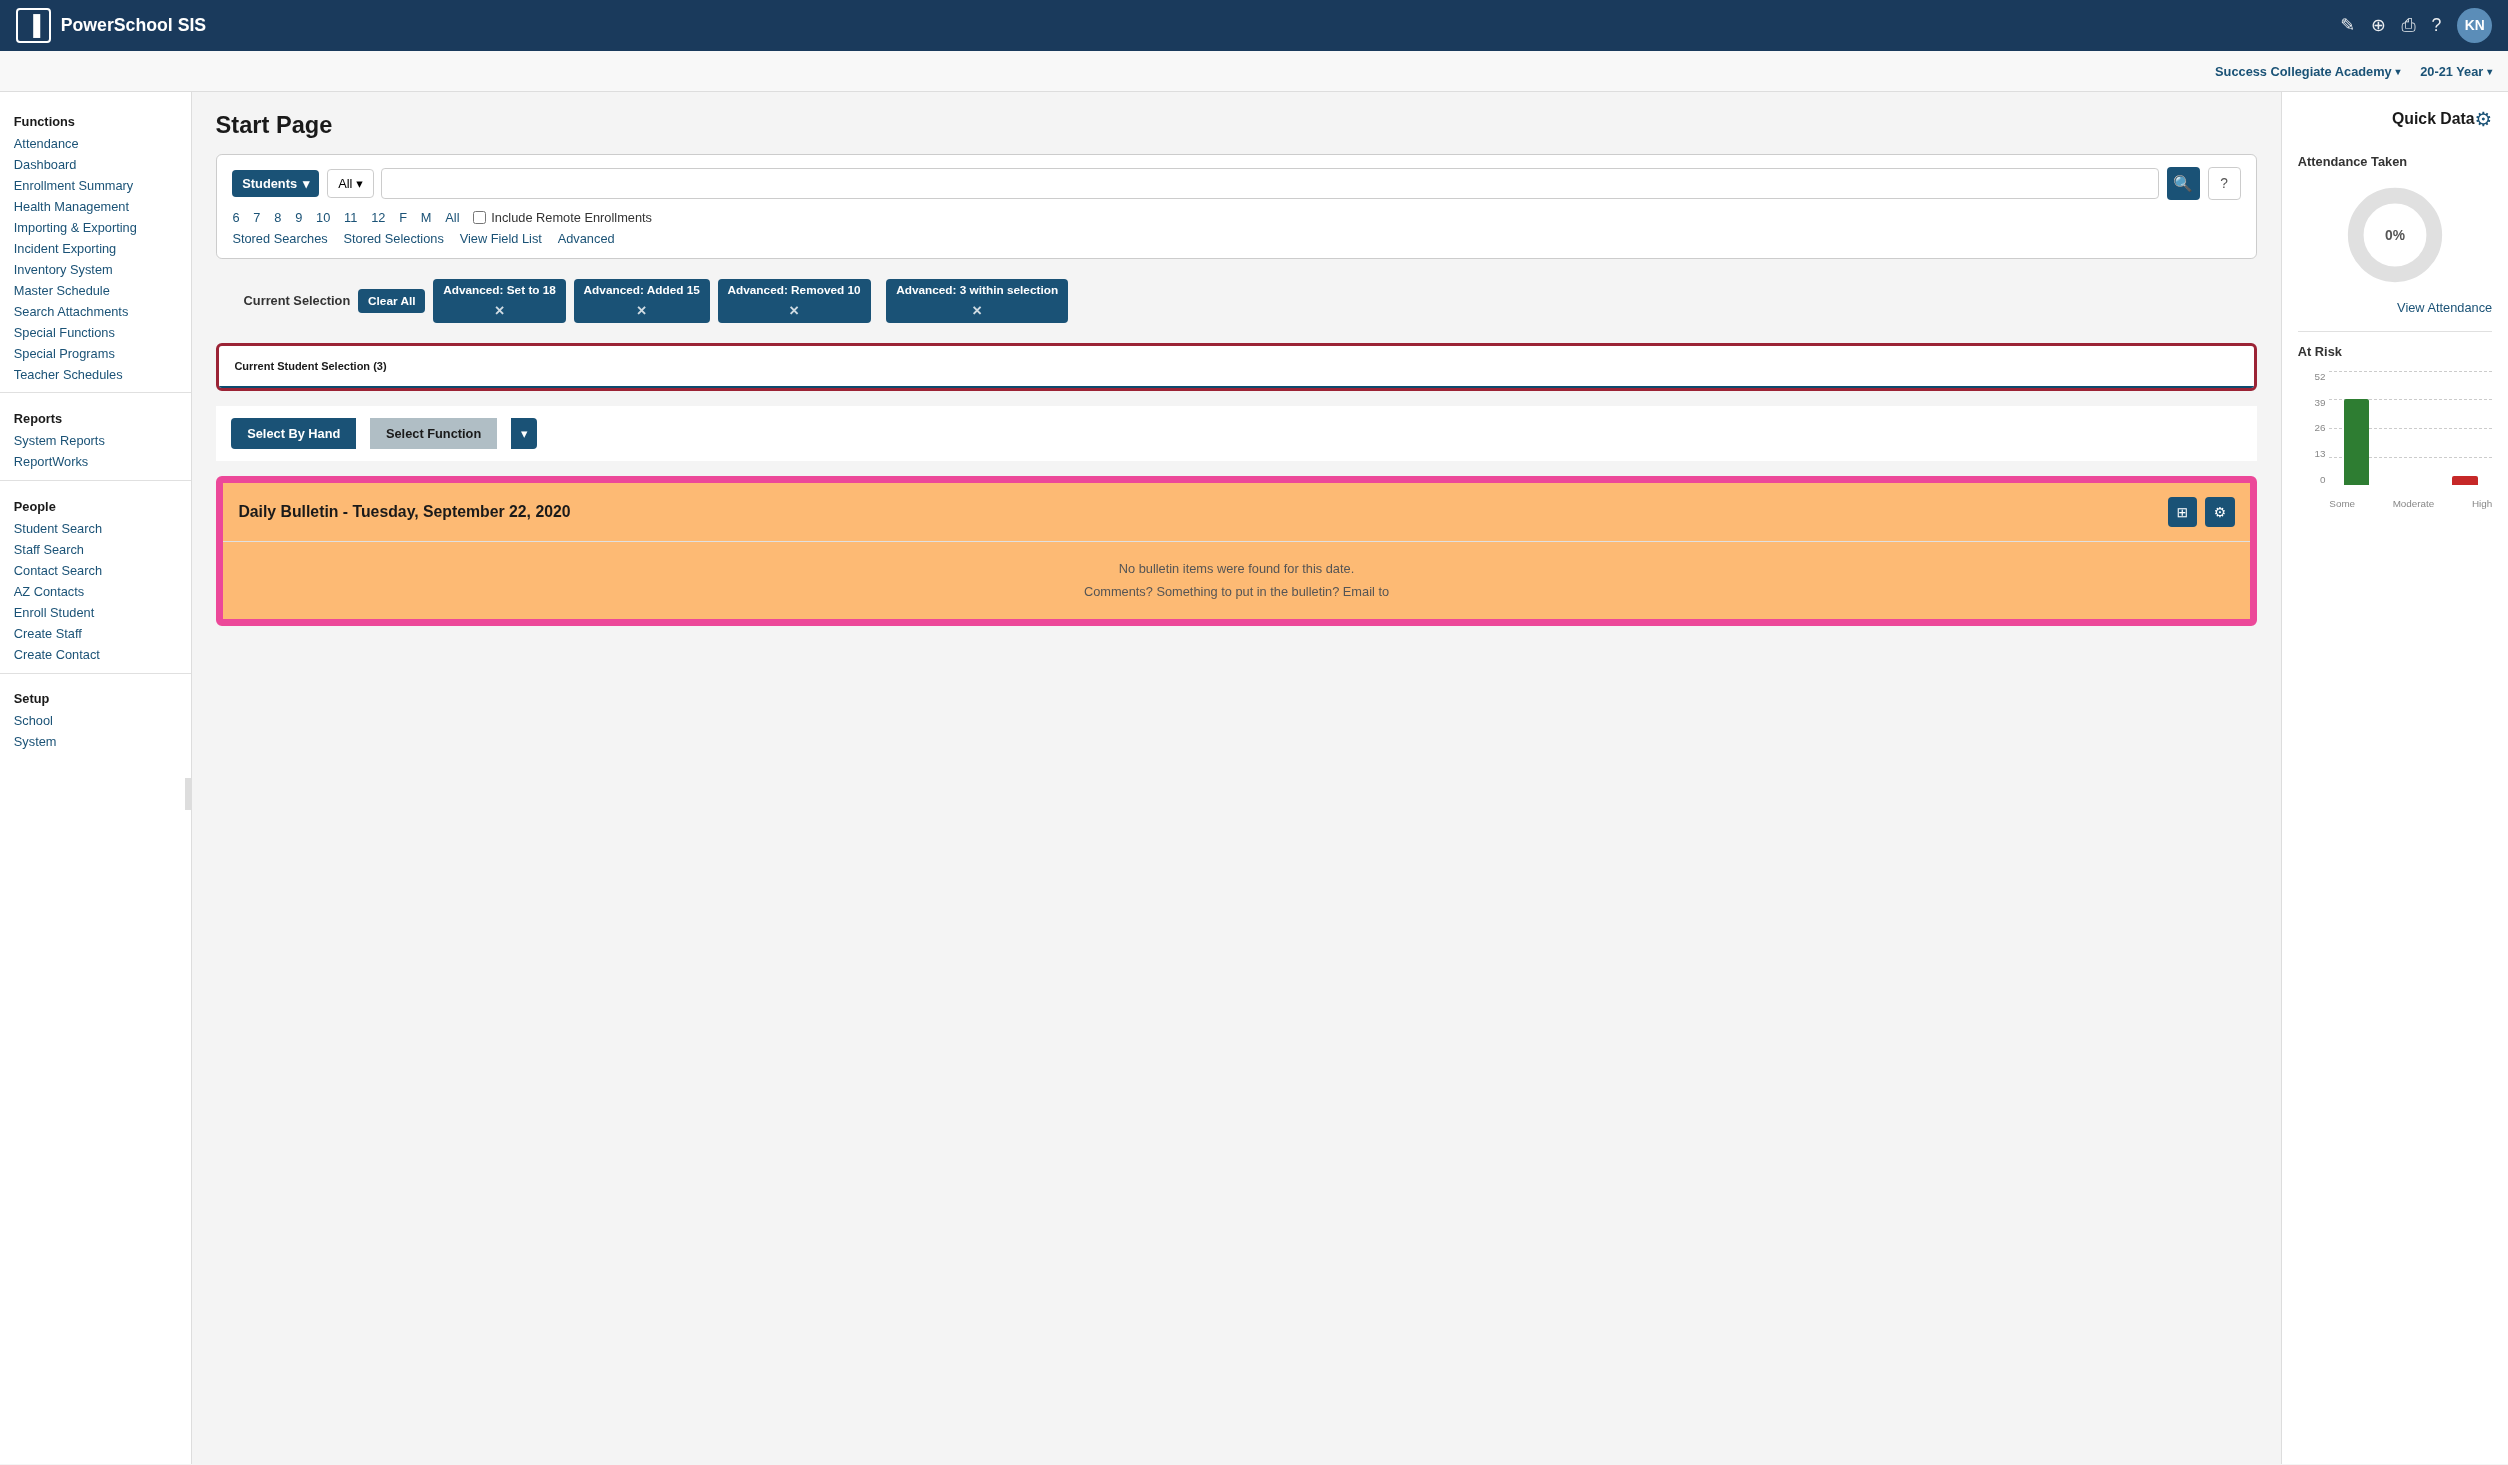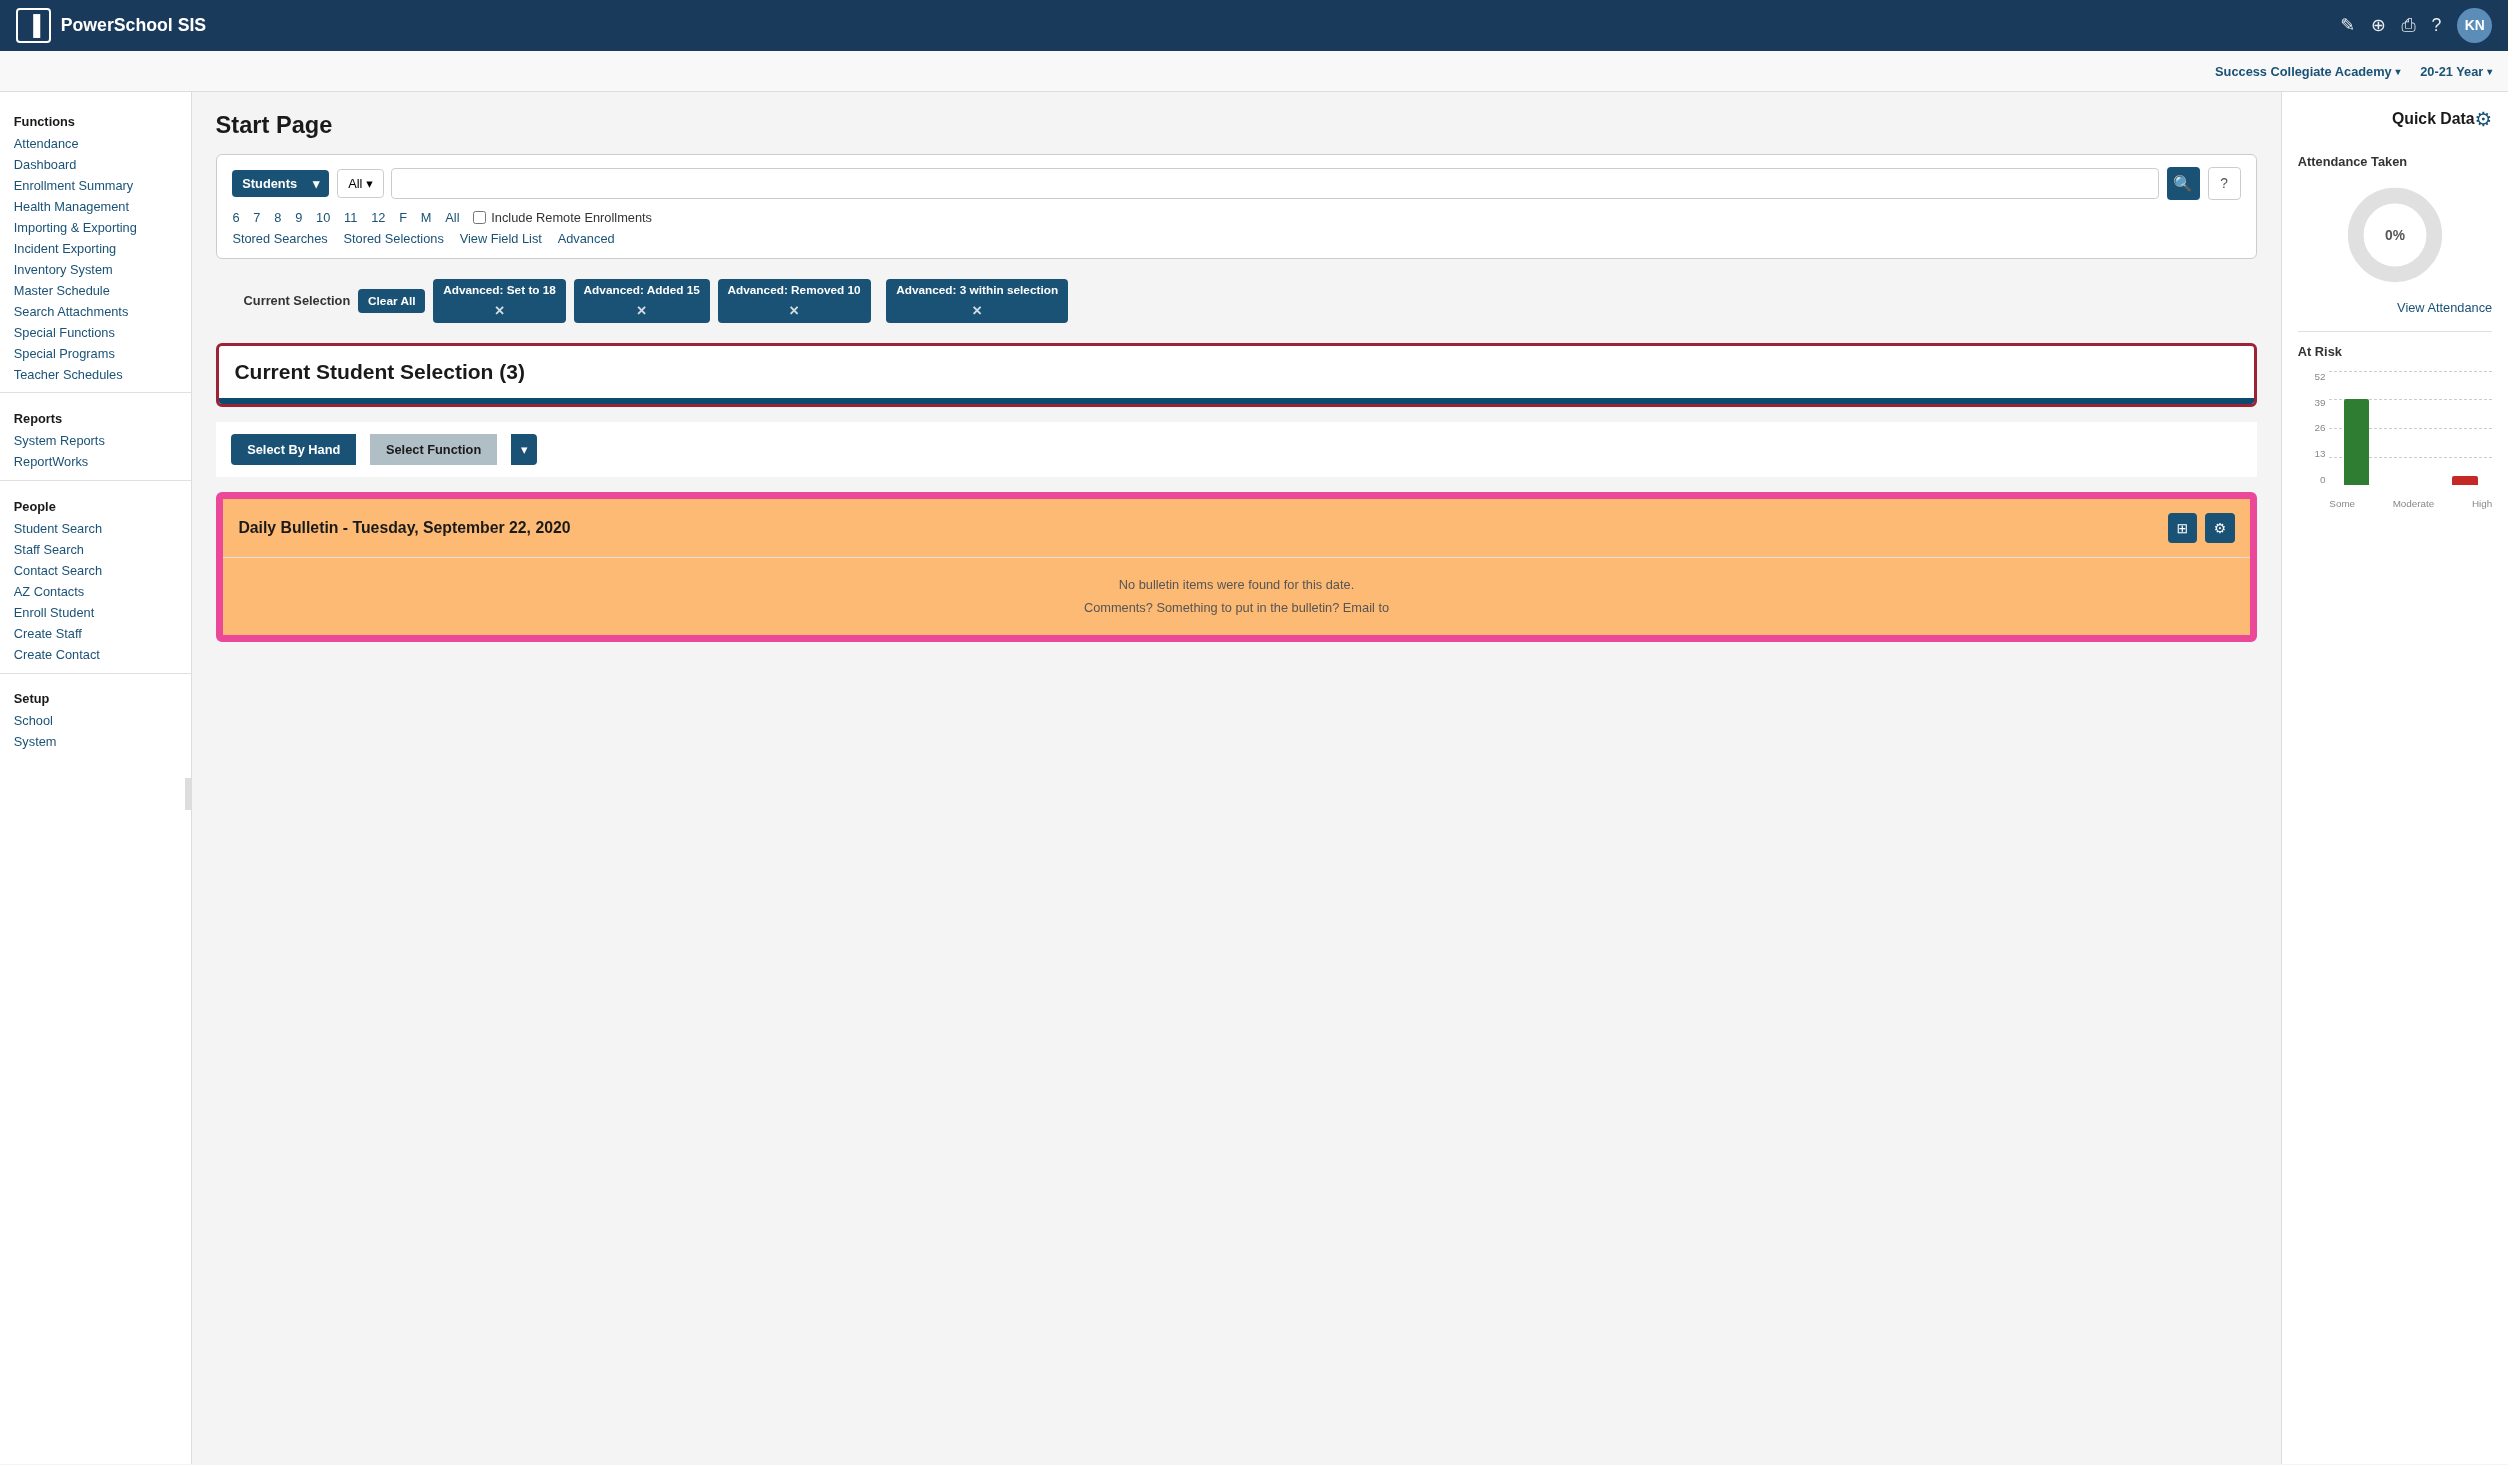--- a/index.html
+++ b/index.html
@@ -166,21 +166,21 @@
       background: #1a5276;
       color: white;
       border: none;
       border-radius: 3.9px;
       padding: 5.9px 9.9px;
       font-size: 12.8px;
       font-weight: 600;
       cursor: pointer;
       display: flex;
       align-items: center;
-      gap: 16px;
+      gap: 6px;
     }
     .all-dropdown {
       background: white;
       border: 1px solid #ccc;
       border-radius: 3.9px;
       padding: 5.9px 9.9px;
       font-size: 12.8px;
       cursor: pointer;
       display: flex;
       align-items: center;
@@ -301,24 +301,24 @@
     
     .student-selection-box {
       background: white;
       border: 3px solid #9b2335;
       border-radius: 5.9px;
       margin-bottom: 15.8px;
       overflow: hidden;
     }
     .student-selection-header {
       padding: 13.8px 15.8px;
-      font-size: 21px;
+      font-size: 11px;
       font-weight: 700;
       color: #1a1a1a;
-      border-bottom: 6px solid #0c4a6e;
+      border-bottom: 2px solid #0c4a6e;
     }
     .student-table {
       width: 100%;
       border-collapse: collapse;
     }
     .student-table th {
       background: #b0bec5;
       padding: 7.9px 15.8px;
       text-align: left;
       font-size: 12.8px;

